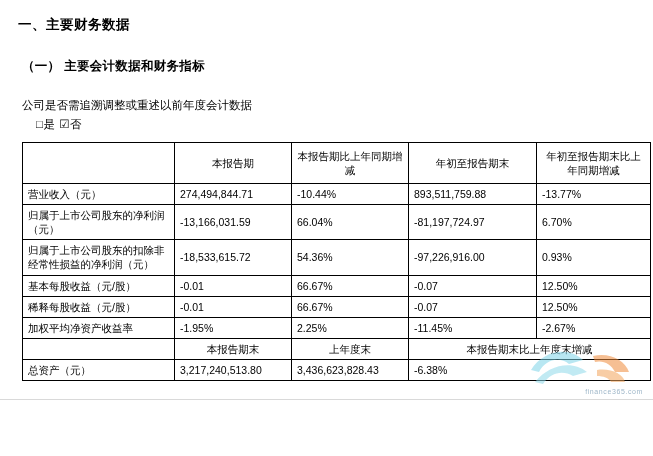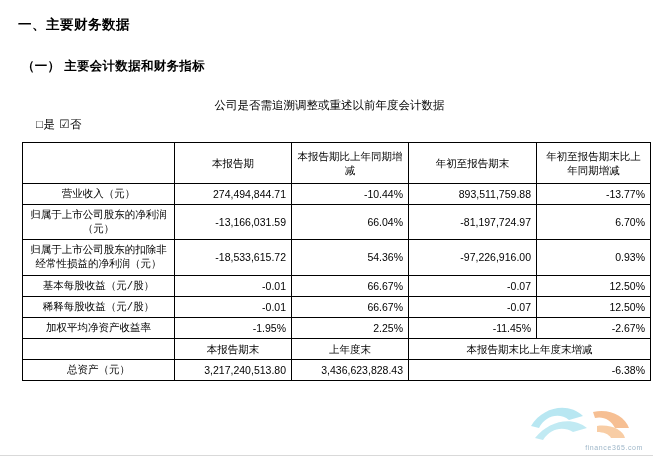--- a/index.html
+++ b/index.html
@@ -11,66 +11,63 @@
     height: 456px;
     background: #ffffff;
     font-family: "Liberation Sans", sans-serif;
     color: #000000;
     position: relative;
     overflow: hidden;
   }
   .page {
     position: relative;
     width: 653px;
-    height: 456px;
+    height: 400px;
     box-sizing: border-box;
     padding: 14px 16px 0 16px;
   }
   .heading-1 {
     font-size: 13.5px;
     font-weight: bold;
     letter-spacing: 0.5px;
     margin: 2px 0 0 2px;
   }
   .heading-2 {
     font-size: 12.5px;
     font-weight: bold;
     letter-spacing: 0.3px;
     margin: 24px 0 0 6px;
   }
   .para {
     font-size: 11.5px;
     margin: 22px 0 0 6px;
     line-height: 1.45;
-    text-align: center;
   }
   .checkline {
     font-size: 11.5px;
     margin: 3px 0 0 20px;
     letter-spacing: 0.5px;
   }
   table.fin {
     border-collapse: collapse;
     margin: 10px 0 1px 6px;
     width: 628px;
     table-layout: fixed;
   }
   table.fin td {
     border: 1px solid #000000;
     font-size: 10.5px;
     padding: 3px 5px;
     vertical-align: middle;
     line-height: 1.35;
   }
   td.lbl {
-    text-align: center;
-    font-family: Liberation Mono, monospace;
+    text-align: left;
   }
   td.num {
-    text-align: right;
     padding-right: 8px;
   }
   td.ctr {
     text-align: center;
   }
   .col1 { width: 152px; }
   .col2 { width: 117px; }
   .col3 { width: 117px; }
   .col4 { width: 128px; }
   .col5 { width: 114px; }

